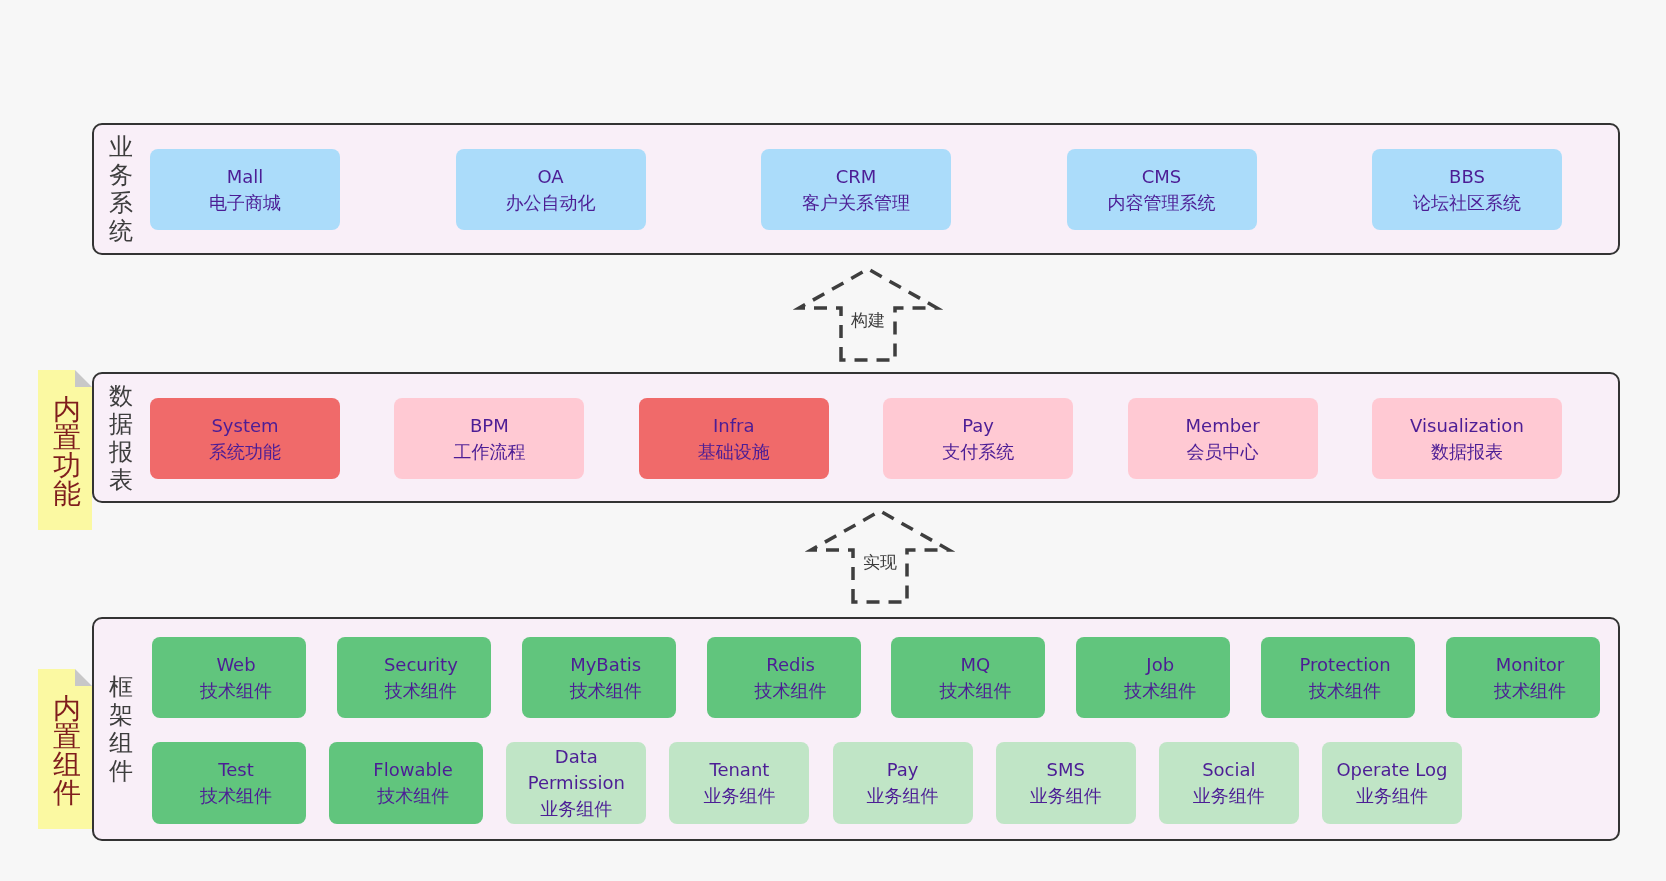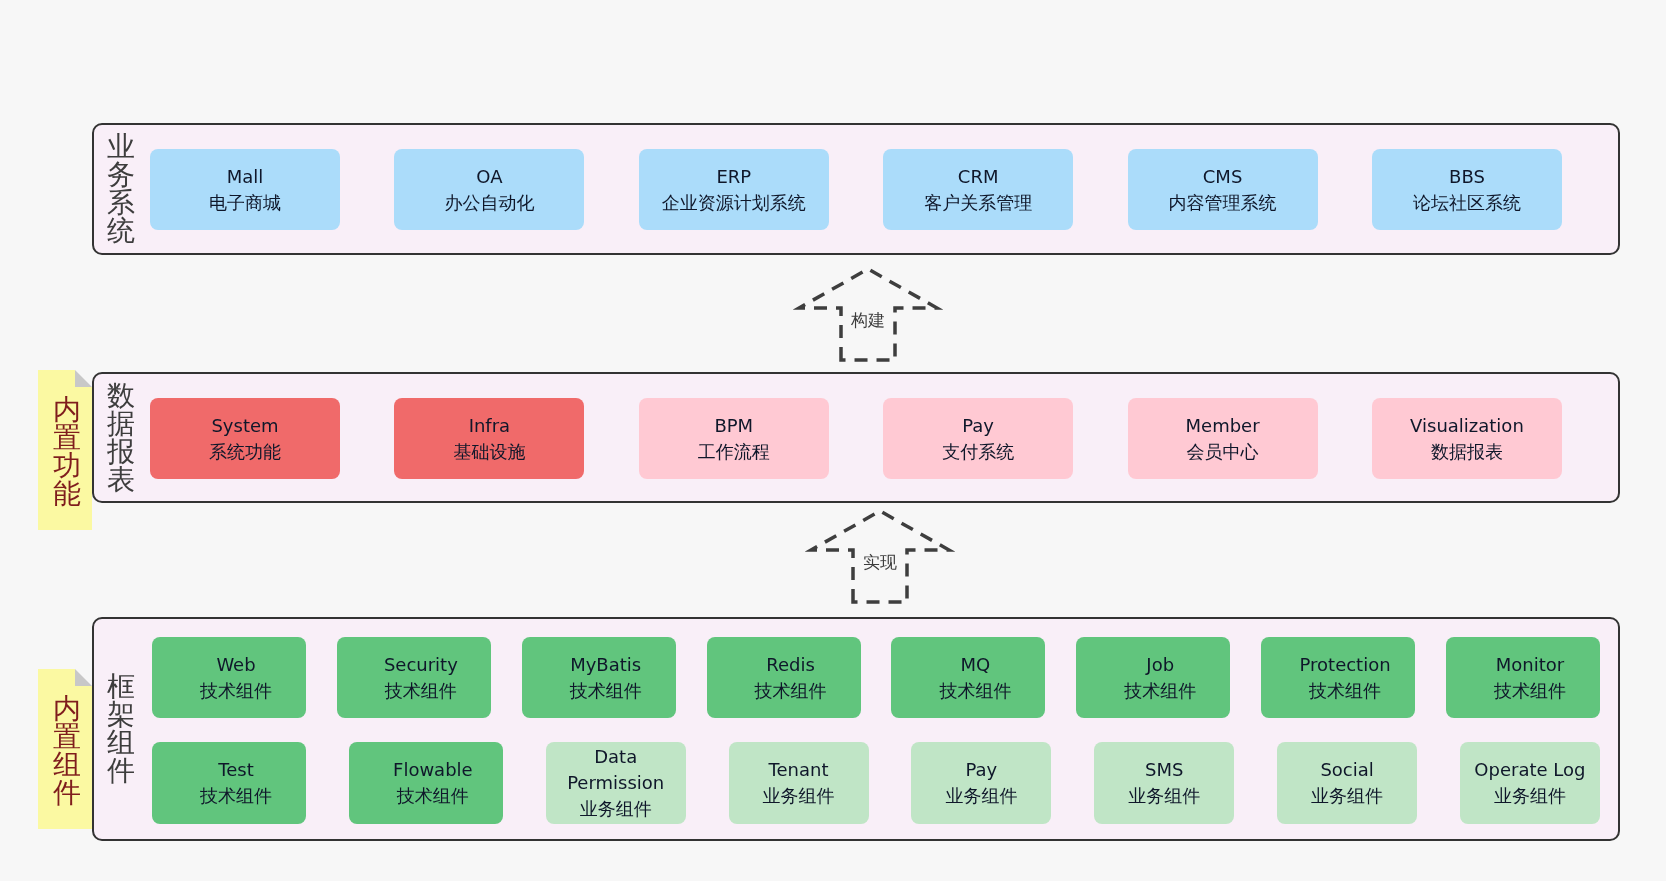--- a/index.html
+++ b/index.html
@@ -11,32 +11,32 @@
   .layer {
     position:absolute; left:92px; width:1528px; box-sizing:border-box;
     background:#f9eff8; border:2.5px solid #333333; border-radius:10px;
   }
   #layer-business   { top:123px; height:132px; }
   #layer-modules    { top:372px; height:131px; }
   #layer-components { top:617px; height:224px; }
 
   .vlabel {
     position:absolute; left:13px; top:50%; transform:translateY(-50%);
-    width:28px; font-size:28px; line-height:28px; letter-spacing:0;
+    width:28px; font-size:24px; line-height:28px; letter-spacing:0;
     word-break:break-all; text-align:center; color:#3d3d3d;
   }
   .row { position:absolute; display:flex; justify-content:space-between; }
   .row-6  { left:56px; width:1412px; top:24px; }
   .row-8a { left:58px; width:1448px; top:18px; }
-  .row-8b { left:58px; width:1448px; top:123px; }
+  .row-8b { left:58px; width:1310px; top:123px; }
 
   .box {
     border-radius:8px; display:flex; flex-direction:column;
     align-items:center; justify-content:center; text-align:center;
-    font-size:18px; line-height:26px; color:#0f172a;
+    font-size:18px; line-height:26px; color:#4c1d95;
   }
   .row-6 .box  { width:190px; height:81px; }
   .row-8a .box { width:140px; height:81px; }
   .row-8b .box { width:140px; height:82px; }
   .box .name { padding:0 4px; }
   .box .sub  { padding:0 4px; }
 
   .c-blue   { background:#abdcfa; }
   .c-red    { background:#f06a6a;justify-content:center; }
   .c-pink   { background:#ffc9d3; }
@@ -72,24 +72,20 @@
   <div class="row row-6">
     <div class="box c-blue">
       <div class="name">Mall</div>
       <div class="sub">电子商城</div>
     </div>
     <div class="box c-blue">
       <div class="name">OA</div>
       <div class="sub">办公自动化</div>
     </div>
     <div class="box c-blue">
-      <div class="name">ERP</div>
-      <div class="sub">企业资源计划系统</div>
-    </div>
-    <div class="box c-blue">
       <div class="name">CRM</div>
       <div class="sub">客户关系管理</div>
     </div>
     <div class="box c-blue">
       <div class="name">CMS</div>
       <div class="sub">内容管理系统</div>
     </div>
     <div class="box c-blue">
       <div class="name">BBS</div>
       <div class="sub">论坛社区系统</div>
@@ -109,27 +105,27 @@
   <div class="vtext">内置功能</div>
 </div>
 
 <div class="layer" id="layer-modules">
   <div class="vlabel">数据报表</div>
   <div class="row row-6">
     <div class="box c-red">
       <div class="name">System</div>
       <div class="sub">系统功能</div>
     </div>
+    <div class="box c-pink">
+      <div class="name">BPM</div>
+      <div class="sub">工作流程</div>
+    </div>
     <div class="box c-red">
       <div class="name">Infra</div>
       <div class="sub">基础设施</div>
-    </div>
-    <div class="box c-pink">
-      <div class="name">BPM</div>
-      <div class="sub">工作流程</div>
     </div>
     <div class="box c-pink">
       <div class="name">Pay</div>
       <div class="sub">支付系统</div>
     </div>
     <div class="box c-pink">
       <div class="name">Member</div>
       <div class="sub">会员中心</div>
     </div>
     <div class="box c-pink">

